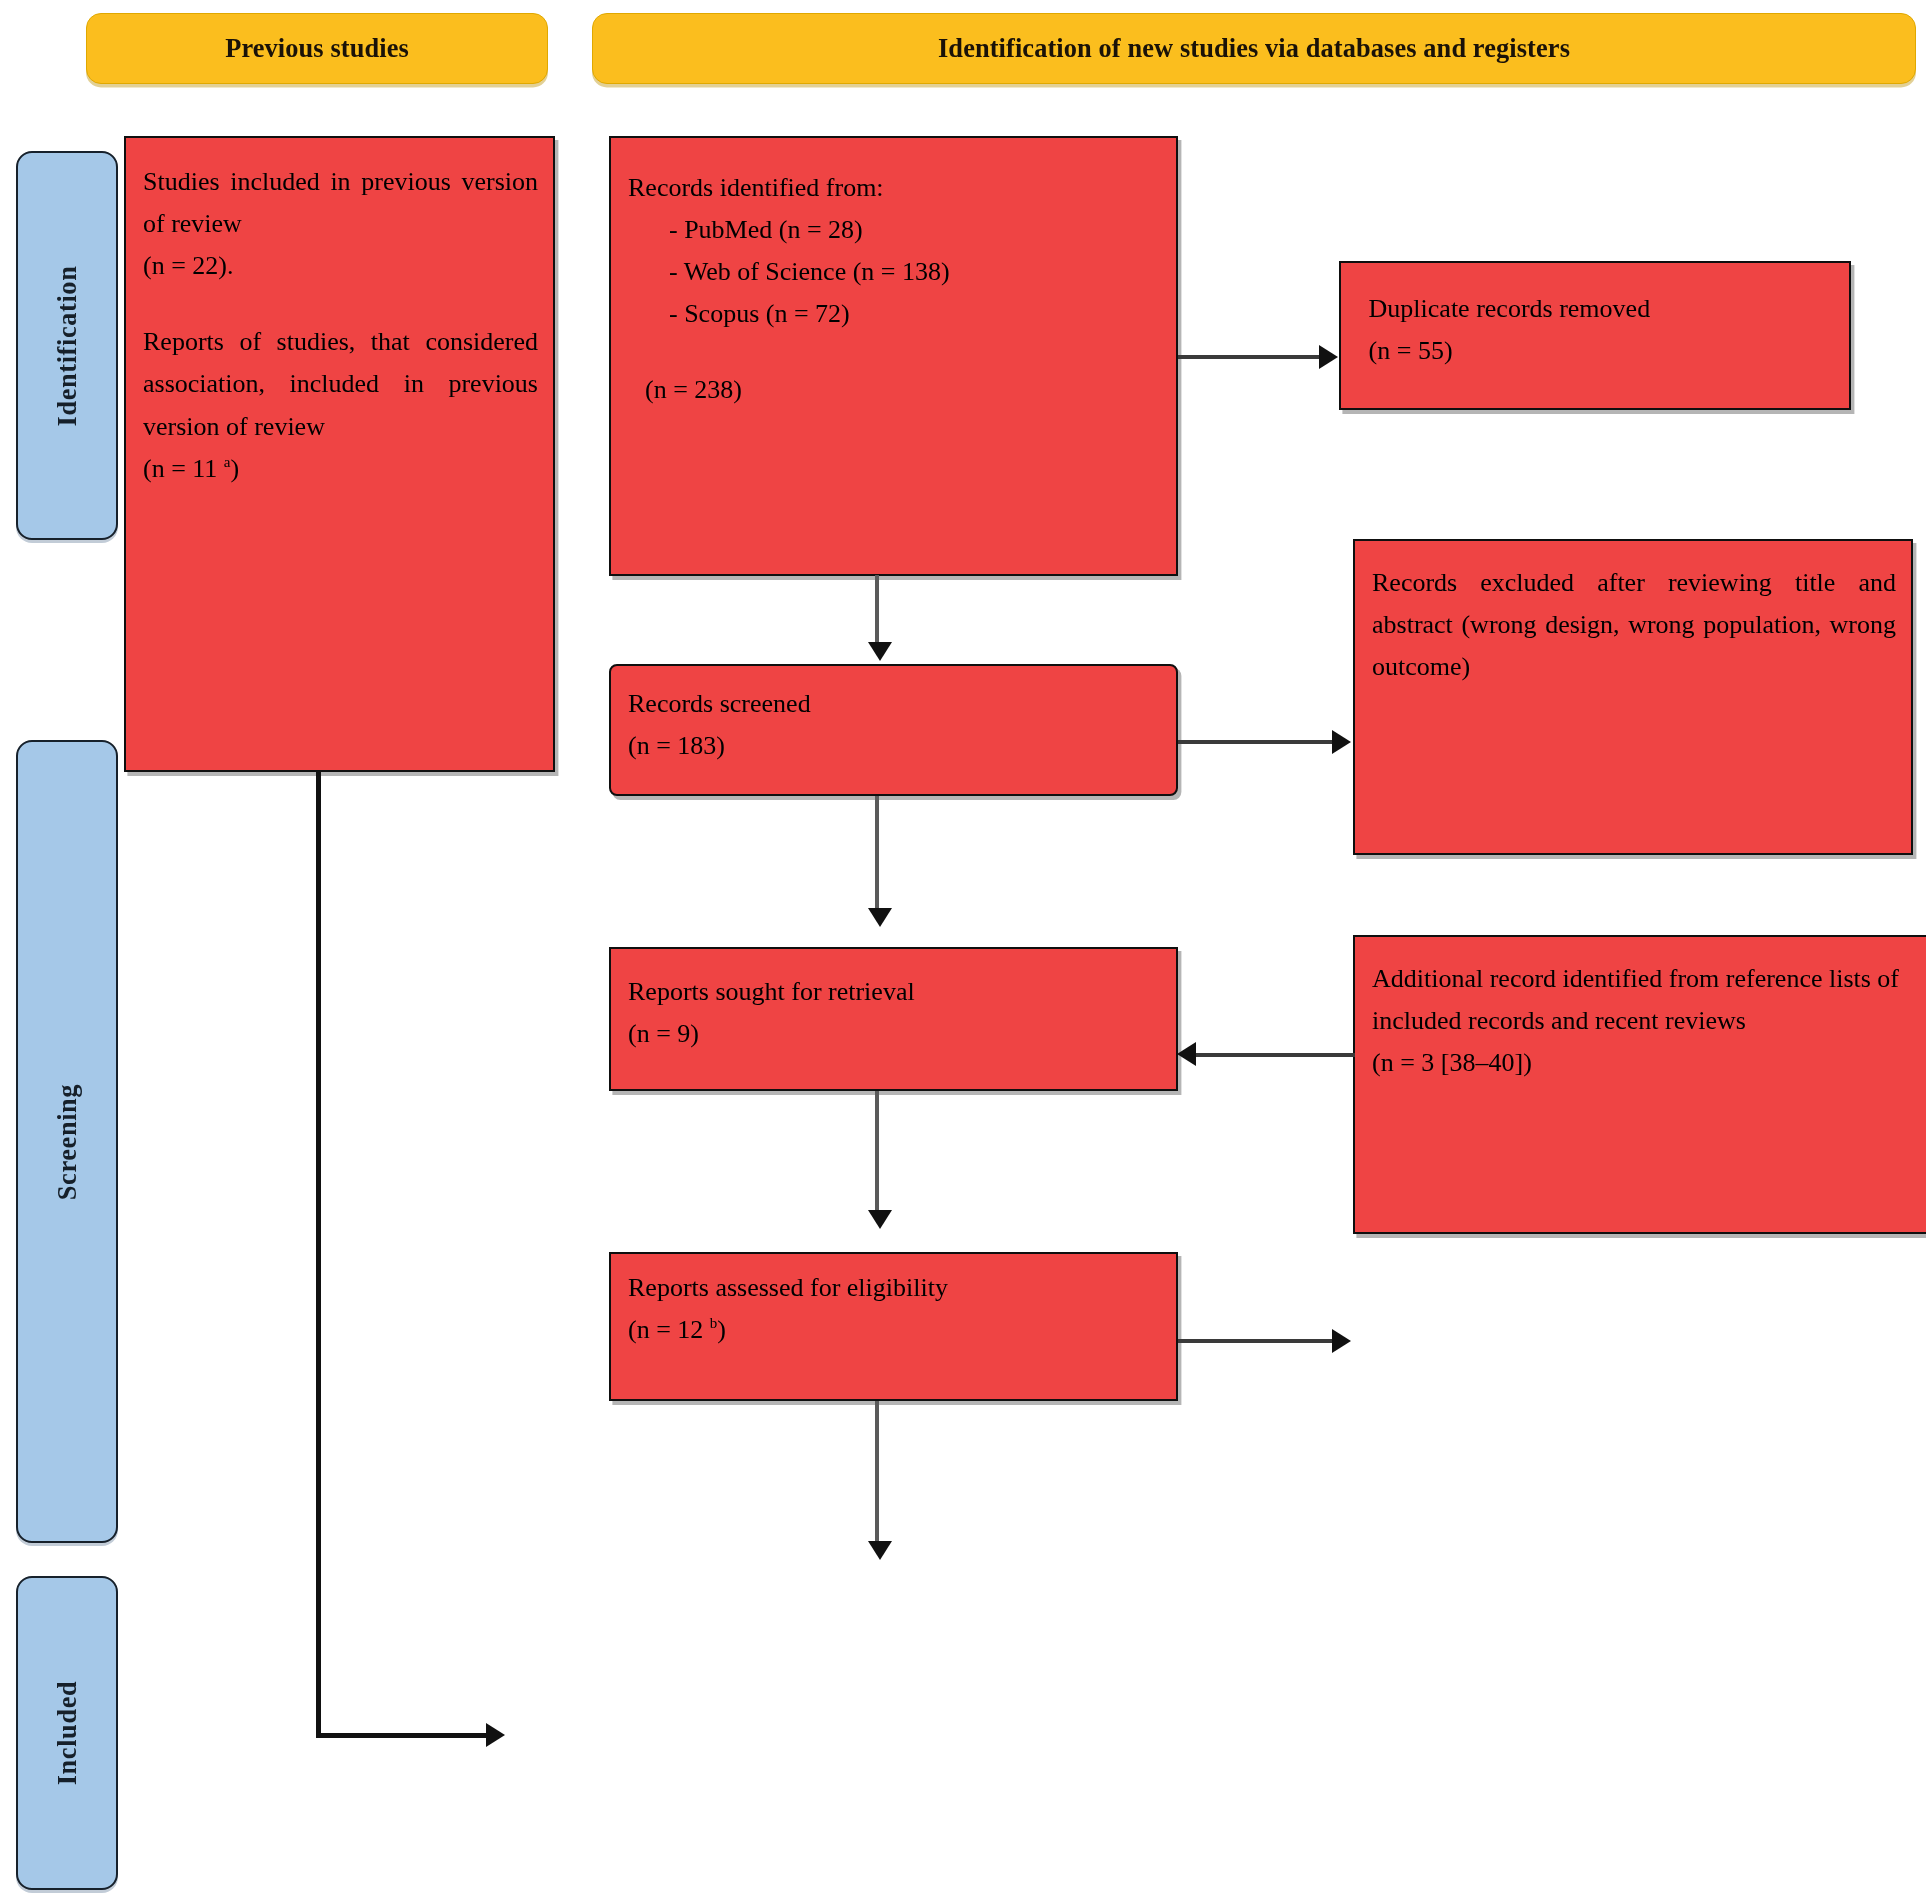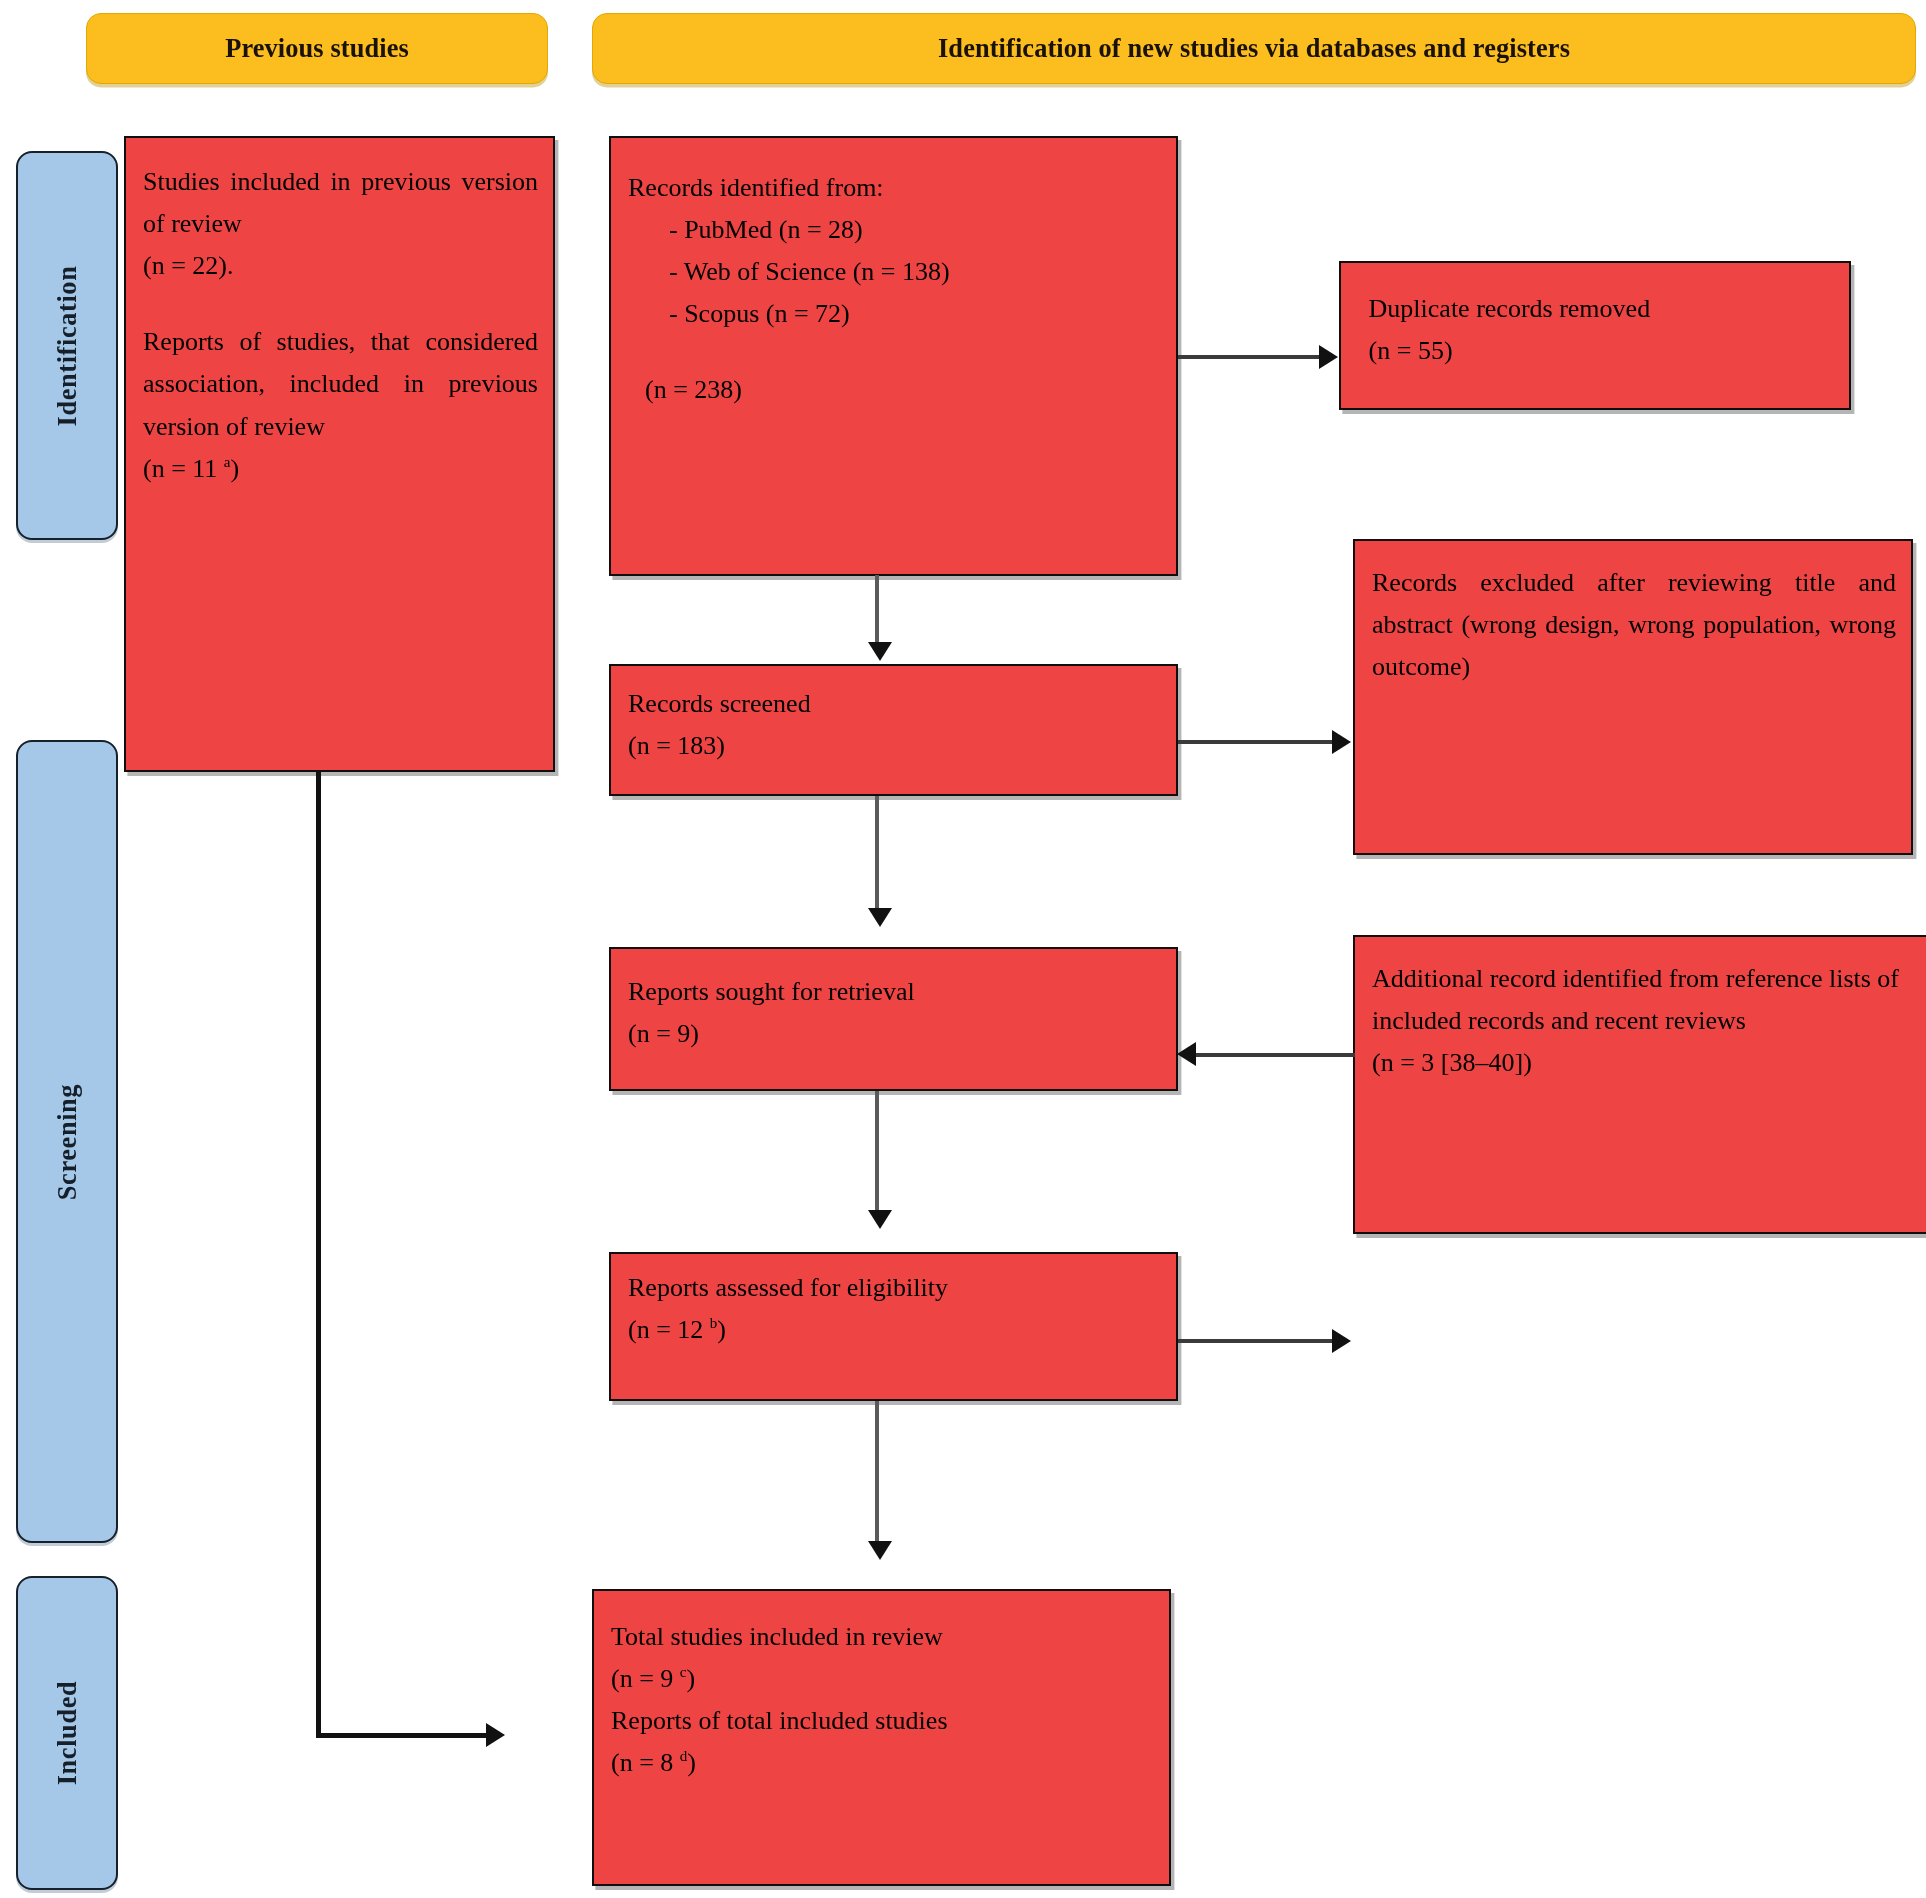--- a/index.html
+++ b/index.html
@@ -154,41 +154,35 @@
 
   <div class="fbox" style="left:609px; top:136px; width:569px; height:440px; padding-top:29px;">
     <p>Records identified from:</p>
     <p class="indent">- PubMed (n = 28)</p>
     <p class="indent">- Web of Science (n = 138)</p>
     <p class="indent">- Scopus (n = 72)</p>
     <div class="gap"></div>
     <p style="padding-left:17px;">(n = 238)</p>
   </div>
 
-  <div class="fbox" style="left:609px; top:664px; width:569px; height:132px; padding-top:17px;">
+  <div class="fbox" style="left:609px; top:664px; width:569px; height:132px; padding-top:17px;border-radius:8px;">
     <p>Records screened</p>
     <p>(n = 183)</p>
   </div>
 
   <div class="fbox" style="left:609px; top:947px; width:569px; height:144px; padding-top:22px;">
     <p>Reports sought for retrieval</p>
     <p>(n = 9)</p>
   </div>
 
   <div class="fbox" style="left:609px; top:1252px; width:569px; height:149px; padding-top:13px;">
     <p>Reports assessed for eligibility</p>
     <p><span>(n = 12 </span><span class="sup">b</span><span>)</span></p>
   </div>
 
-  <div class="fbox" style="left:592px; top:1589px; width:579px; height:297px; padding-top:25px;">
-    <p>Total studies included in review</p>
-    <p><span>(n = 9 </span><span class="sup">c</span><span>)</span></p>
-    <p>Reports of total included studies</p>
-    <p><span>(n = 8 </span><span class="sup">d</span><span>)</span></p>
-  </div>
 
   <div class="fbox" style="left:1339px; top:261px; width:512px; height:149px; padding-top:25px; padding-left:27.6px;">
     <p>Duplicate records removed</p>
     <p>(n = 55)</p>
   </div>
 
   <div class="fbox just" style="left:1353px; top:539px; width:560px; height:316px; padding-top:20.7px;">
     <p>Records excluded after reviewing title and abstract (wrong design, wrong population, wrong outcome)</p>
   </div>
 

